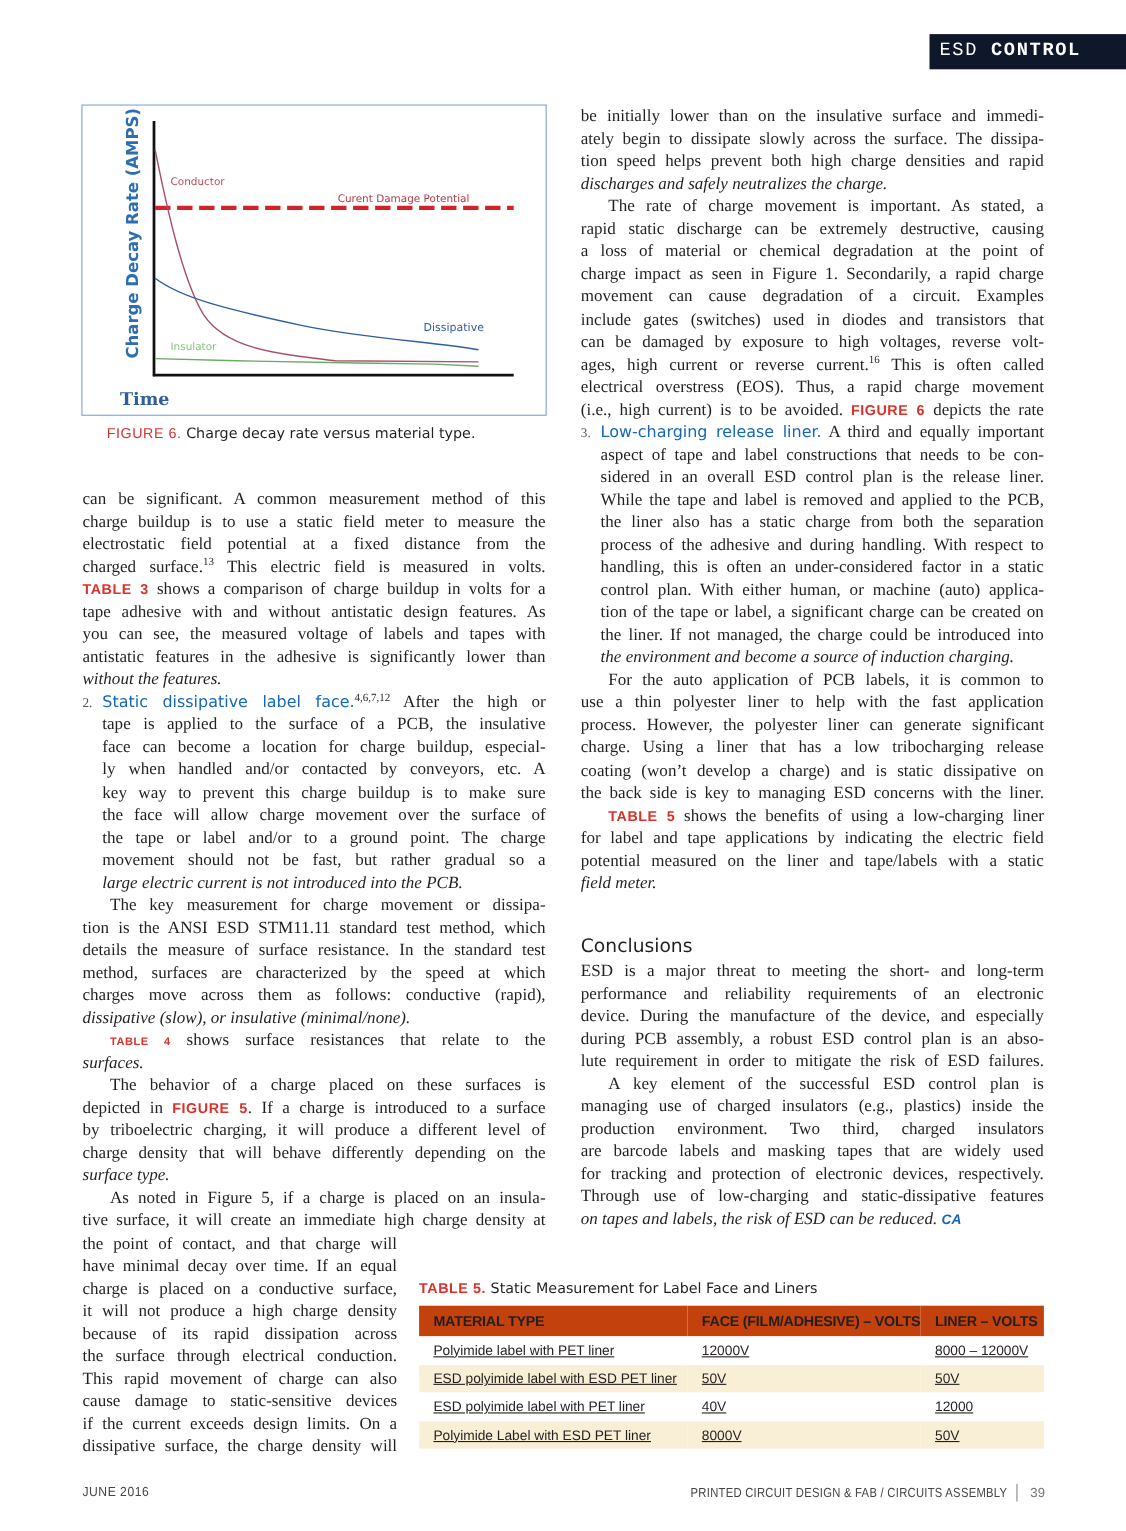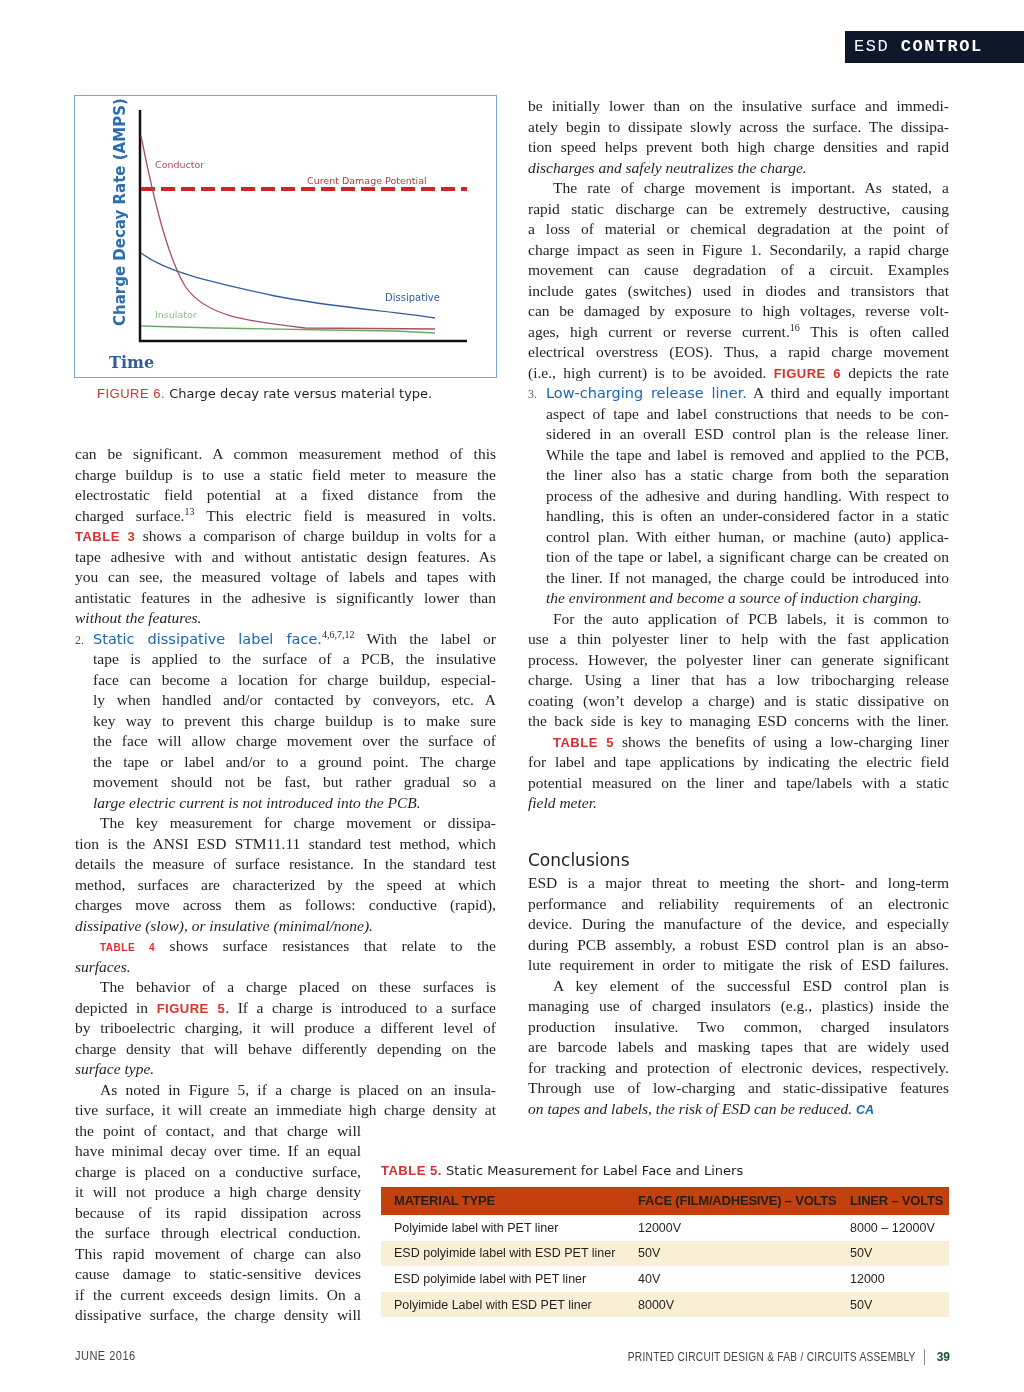--- a/index.html
+++ b/index.html
@@ -46,27 +46,27 @@
     font-family: "DejaVu Sans", sans-serif; font-size: 13px;
   }
   .data-table {
     position: absolute; left: 381px; top: 1187px; width: 568px;
     border-collapse: collapse; font-family: "Liberation Sans", sans-serif; font-size: 12.5px;
   }
   .data-table th, .data-table td { text-align: left; padding: 0 0 0 13px; height: 25.6px; }
   .data-table th { font-weight: bold; font-size: 13px; background: #c2410c; height: 28px; letter-spacing: -0.2px; }
   .data-table tr:nth-child(odd) td { background: #fff; }
   .data-table tr:nth-child(even) td { background: #f9efd6; }
-  .data-table tbody tr td { border-top: 1px solid #fff; }
+  .data-table tbody tr td { border-top: 1px solid #fff; text-decoration: underline; }
 
   .footer-left { position: absolute; left: 75px; top: 1349px; font-family: "Liberation Sans", sans-serif; font-size: 12px; color: #444; letter-spacing: 0.5px; transform: scaleX(0.92); transform-origin: left; }
   .footer-right { position: absolute; right: 74px; top: 1349px; font-family: "Liberation Sans", sans-serif; font-size: 12px; color: #444; display: flex; align-items: center; }
   .footer-right .pub { transform: scaleX(0.85); transform-origin: right; letter-spacing: 0.3px; }
   .footer-right .sep { width: 1px; height: 16px; background: #888; margin: 0 12px 0 8px; }
-  .footer-right .page { font-weight: bold; color: #14532d; }
+  .footer-right .page { font-weight: normal; color: #737373; }
 </style>
 </head>
 <body>
 
 <div class="header-band">
   <span>ESD</span>
   <b>CONTROL</b>
 </div>
 
 <div class="figure-frame">
@@ -101,21 +101,21 @@
   <span class="line">charge buildup is to use a static field meter to measure the</span>
   <span class="line">electrostatic field potential at a fixed distance from the</span>
   <span class="line"><span>charged surface.</span><sup>13</sup><span> This electric field is measured in volts.</span></span>
   <span class="line"><span class="red-ref bold" style="font-size:13px;">TABLE 3</span><span> shows a comparison of charge buildup in volts for a</span></span>
   <span class="line">tape adhesive with and without antistatic design features. As</span>
   <span class="line">you can see, the measured voltage of labels and tapes with</span>
   <span class="line">antistatic features in the adhesive is significantly lower than</span>
   <span class="line last">without the features.</span>
 
   <div class="hang">
-    <span class="line"><span class="num">2.</span><span class="blue-head">Static dissipative label face.</span><sup>4,6,7,12</sup><span> With the label or</span></span>
+    <span class="line"><span class="num">2.</span><span class="blue-head">Static dissipative label face.</span><sup>4,6,7,12</sup><span> After the high or</span></span>
     <span class="line">tape is applied to the surface of a PCB, the insulative</span>
     <span class="line">face can become a location for charge buildup, especial-</span>
     <span class="line">ly when handled and/or contacted by conveyors, etc. A</span>
     <span class="line">key way to prevent this charge buildup is to make sure</span>
     <span class="line">the face will allow charge movement over the surface of</span>
     <span class="line">the tape or label and/or to a ground point. The charge</span>
     <span class="line">movement should not be fast, but rather gradual so a</span>
     <span class="line last">large electric current is not introduced into the PCB.</span>
   </div>
 
@@ -198,21 +198,21 @@
 <div class="conclusions-head">Conclusions</div>
 
 <div class="col" style="left:528px; top:873px; width:421px;">
   <span class="line">ESD is a major threat to meeting the short- and long-term</span>
   <span class="line">performance and reliability requirements of an electronic</span>
   <span class="line">device. During the manufacture of the device, and especially</span>
   <span class="line">during PCB assembly, a robust ESD control plan is an abso-</span>
   <span class="line">lute requirement in order to mitigate the risk of ESD failures.</span>
   <span class="line indent">A key element of the successful ESD control plan is</span>
   <span class="line">managing use of charged insulators (e.g., plastics) inside the</span>
-  <span class="line">production insulative. Two common, charged insulators</span>
+  <span class="line">production environment. Two third, charged insulators</span>
   <span class="line">are barcode labels and masking tapes that are widely used</span>
   <span class="line">for tracking and protection of electronic devices, respectively.</span>
   <span class="line">Through use of low-charging and static-dissipative features</span>
   <span class="line last"><span>on tapes and labels, the risk of ESD can be reduced. </span><span class="ca-mark">CA</span></span>
 </div>
 
 <div class="table-caption">
   <span class="red-ref bold">TABLE 5.</span><span> Static Measurement for Label Face and Liners</span>
 </div>
 <table class="data-table">

